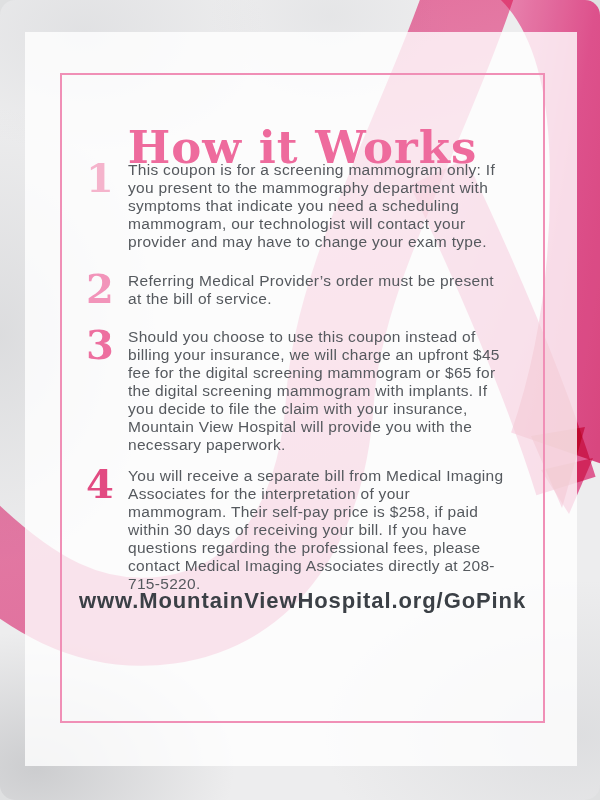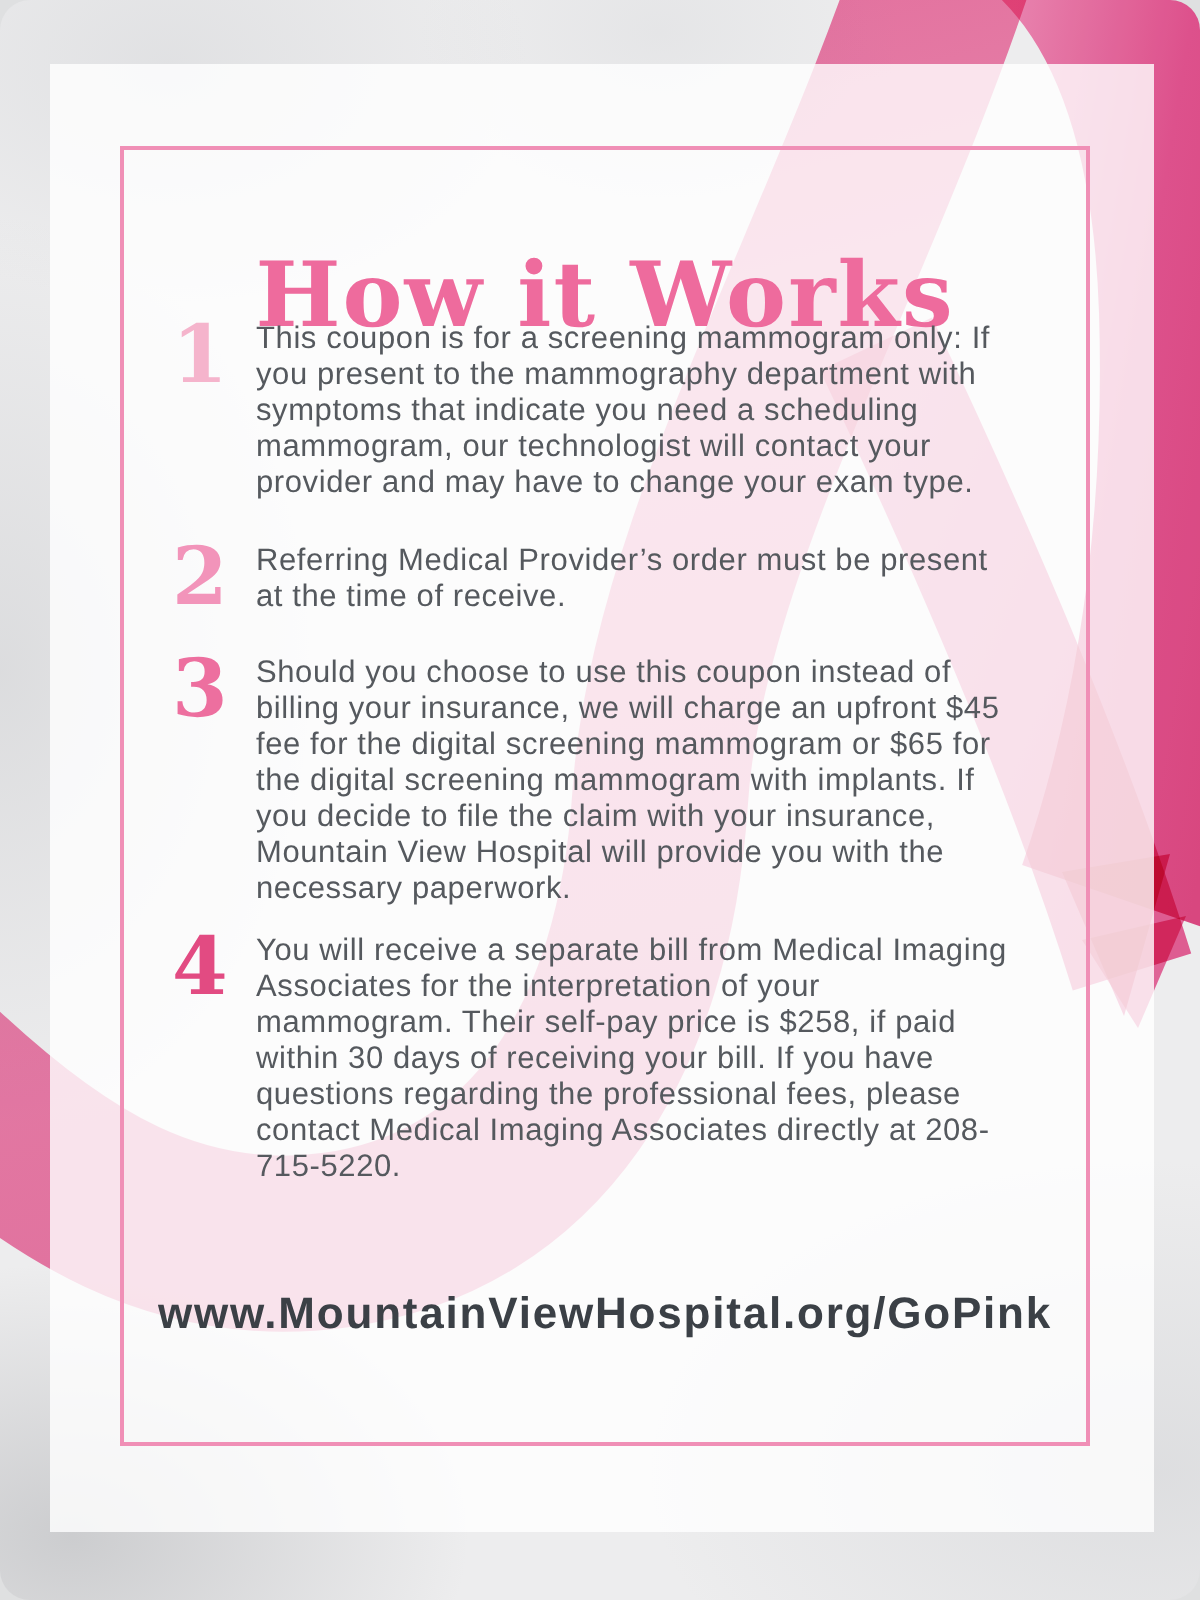--- a/index.html
+++ b/index.html
@@ -40,21 +40,21 @@
   .num{
     width:42px;flex:0 0 42px;
     font-family:"DejaVu Serif", serif;font-weight:bold;
     font-size:40px;line-height:34px;
   }
   .step-text{
     flex:1;white-space:pre-line;
     font-size:15.5px;line-height:18px;letter-spacing:0.3px;
     color:#55595e;
   }
-  .footer{position:absolute;left:60px;top:644px;width:485px;text-align:center;}
+  .footer{position:absolute;left:60px;top:588px;width:485px;text-align:center;}
   .url{
     font-weight:bold;font-size:22px;line-height:26px;letter-spacing:0.9px;
     margin-bottom:9px;
   }
   .note{
     font-style:italic;font-size:20px;line-height:27px;letter-spacing:0.3px;
   }
 </style>
 </head>
 <body>
@@ -100,21 +100,21 @@
         <div class="num" style="color: rgb(245, 180, 204);">1</div>
         <div class="step-text">This coupon is for a screening mammogram only: If
 you present to the mammography department with
 symptoms that indicate you need a scheduling
 mammogram, our technologist will contact your
 provider and may have to change your exam type.</div>
       </div>
       <div class="step step-2">
         <div class="num" style="color: rgb(242, 148, 186);">2</div>
         <div class="step-text">Referring Medical Provider’s order must be present
-at the time of receive.</div>
+at the bill of service.</div>
       </div>
       <div class="step step-3">
         <div class="num" style="color: rgb(237, 111, 159);">3</div>
         <div class="step-text">Should you choose to use this coupon instead of
 billing your insurance, we will charge an upfront $45
 fee for the digital screening mammogram or $65 for
 the digital screening mammogram with implants. If
 you decide to file the claim with your insurance,
 Mountain View Hospital will provide you with the
 necessary paperwork.</div>

